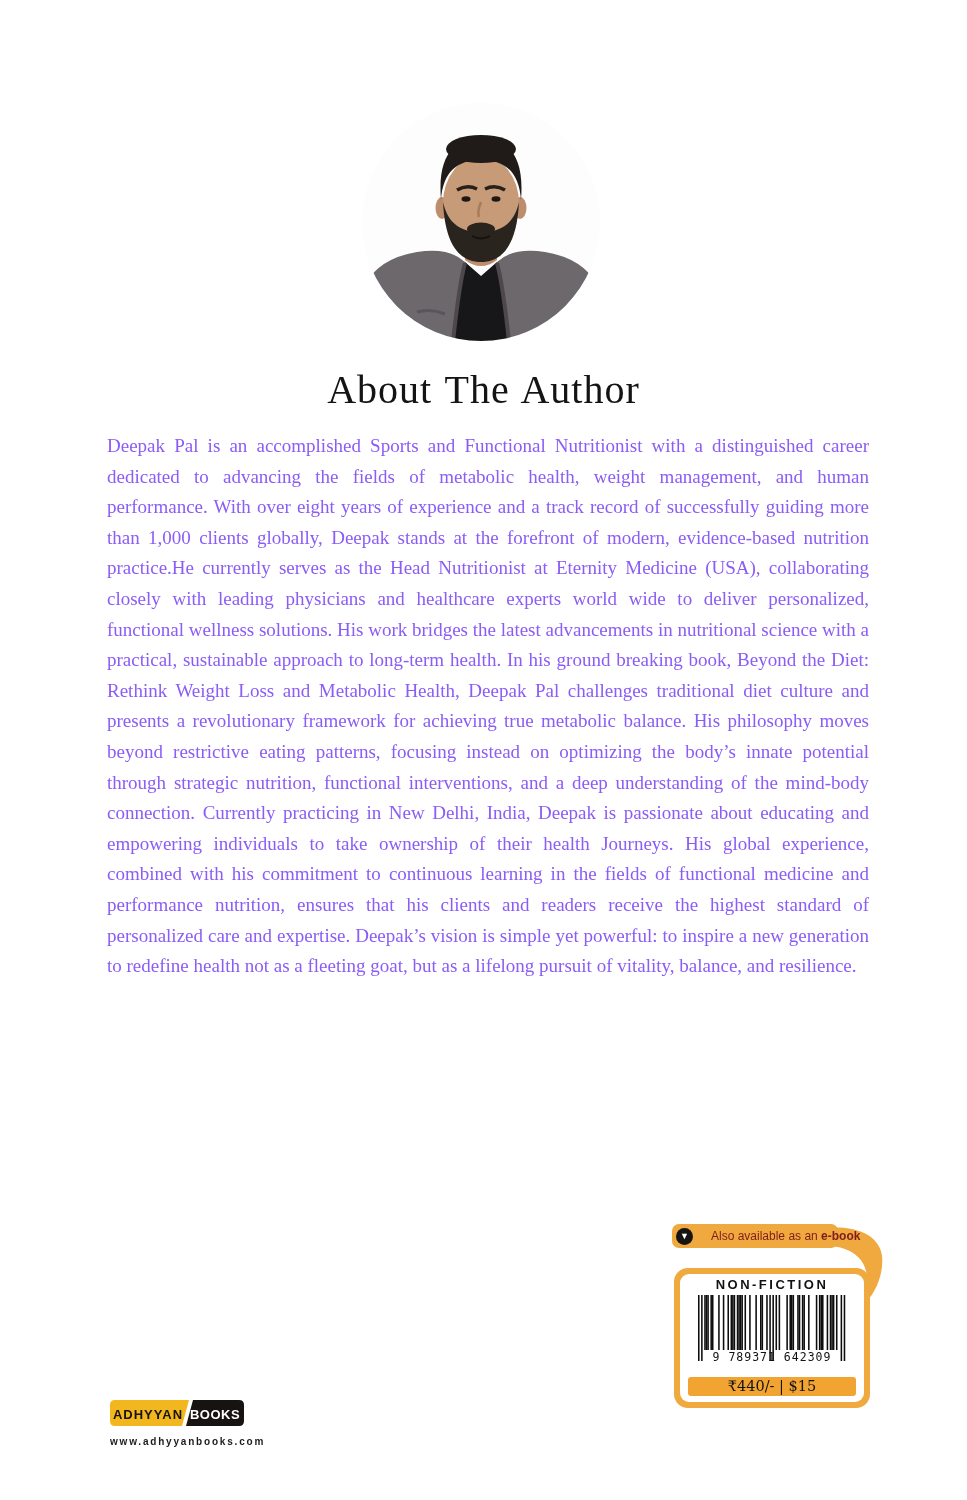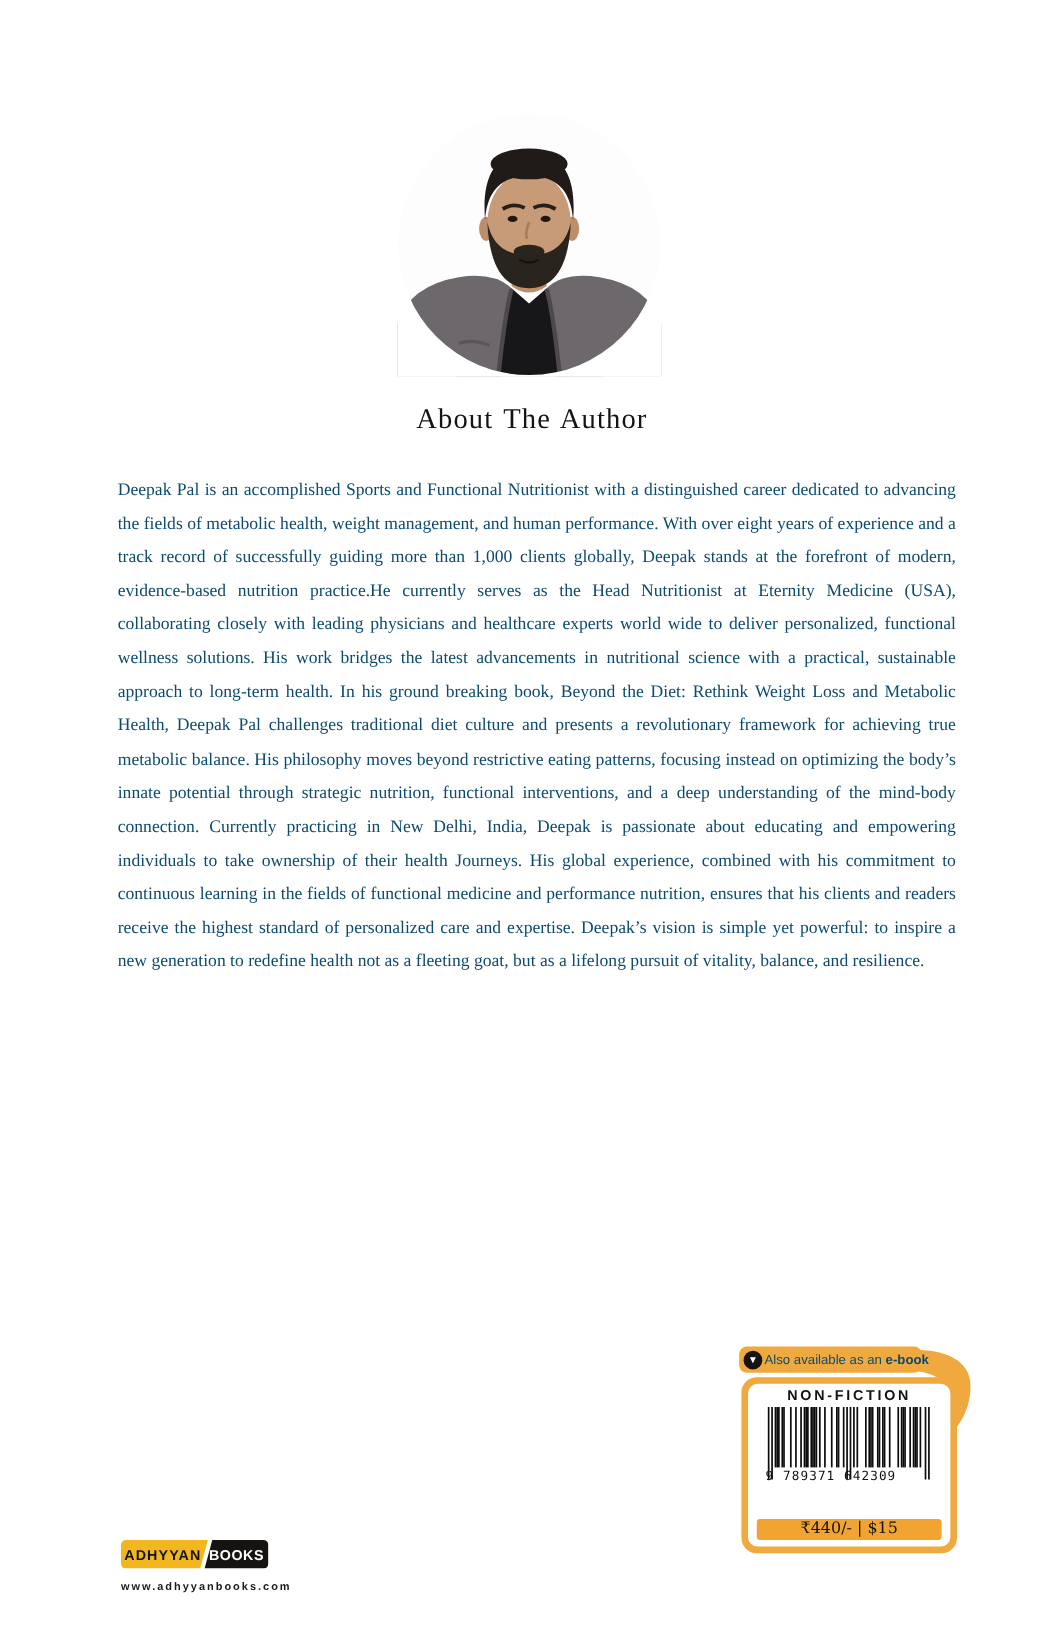--- a/index.html
+++ b/index.html
@@ -19,37 +19,37 @@
     position: absolute;
     left: 361px; top: 102px;
     width: 240px; height: 240px;
   }
 
   
   .heading {
     position: absolute;
     left: 0; right: 0; top: 366px;
     text-align: center;
-    font-size: 26px;
+    font-size: 40px;
     font-weight: 400;
     color: #141414;
     letter-spacing: 1px;
     word-spacing: 2px;
   }
 
   
   .bio {
     position: absolute;
     left: 107px; top: 431px;
     width: 762px;
-    font-size: 16px;
+    font-size: 19px;
     line-height: 30.6px;
     text-align: justify;
     text-justify: inter-word;
-    color: #0c4a6e;
+    color: #8b5cf6;
   }
 
   
   .retail {
     position: absolute;
     left: 672px; top: 1224px;
     width: 216px; height: 170px;
   }
   .swoosh-svg {
     position: absolute;
@@ -73,32 +73,32 @@
     border-radius: 50%;
     background: #171310;
     color: #ffffff;
     font-family: "Liberation Sans", sans-serif;
     font-size: 9px;
     line-height: 17px;
     text-align: center;
     flex: 0 0 17px;
   }
   .ebook-label {
-    margin-left: 2px;
+    margin-left: 18px;
     font-family: "Liberation Sans", sans-serif;
     font-size: 12px;
-    color: #0c4a6e;
+    color: #7f1d1d;
     white-space: nowrap;
   }
   .ebook-label b { font-weight: 700; }
 
   .retail-box {
     position: absolute;
-    left: 2px; top: 28px;
-    width: 196px; height: 160px;
+    left: 2px; top: 44px;
+    width: 196px; height: 140px;
     background: #EFA93E;
     border-radius: 14px;
     z-index: 3;
   }
   .retail-inner {
     position: absolute;
     left: 6px; top: 6px; right: 6px; bottom: 6px;
     background: #ffffff;
     border-radius: 9px;
     overflow: hidden;
@@ -116,20 +116,21 @@
     position: relative;
     width: 152px;
     height: 76px;
     margin: 3px auto 0;
   }
   .barcode-wrap svg { position: absolute; left: 0; top: 0; }
   .isbn-digits {
     position: absolute;
     left: 0; top: 55px;
     width: 152px;
+    text-align: center;
     font-family: "DejaVu Sans Mono", monospace;
     font-size: 11.5px;
     letter-spacing: 1px;
     color: #111111;
   }
   .price-bar {
     position: absolute;
     left: 8px; right: 8px; bottom: 6px;
     height: 19px;
     background: #F2A432;

